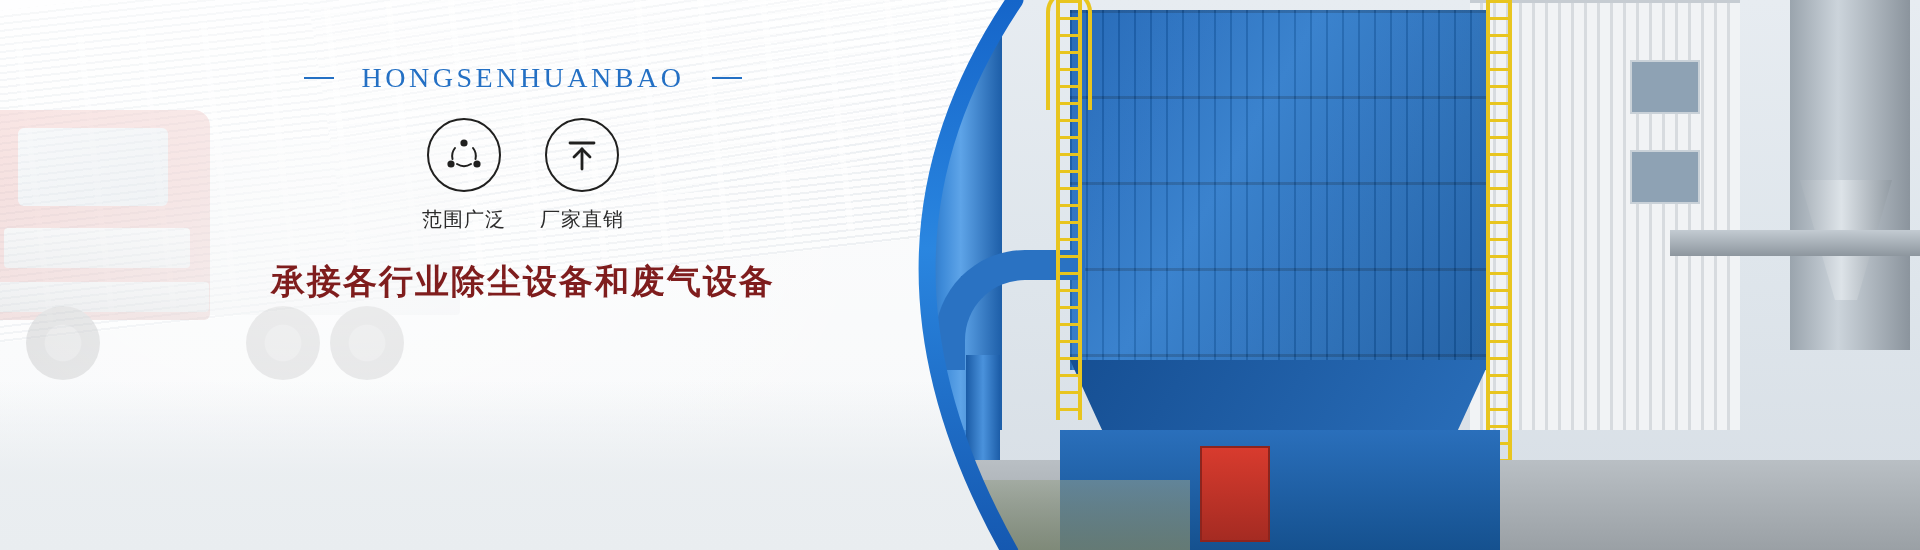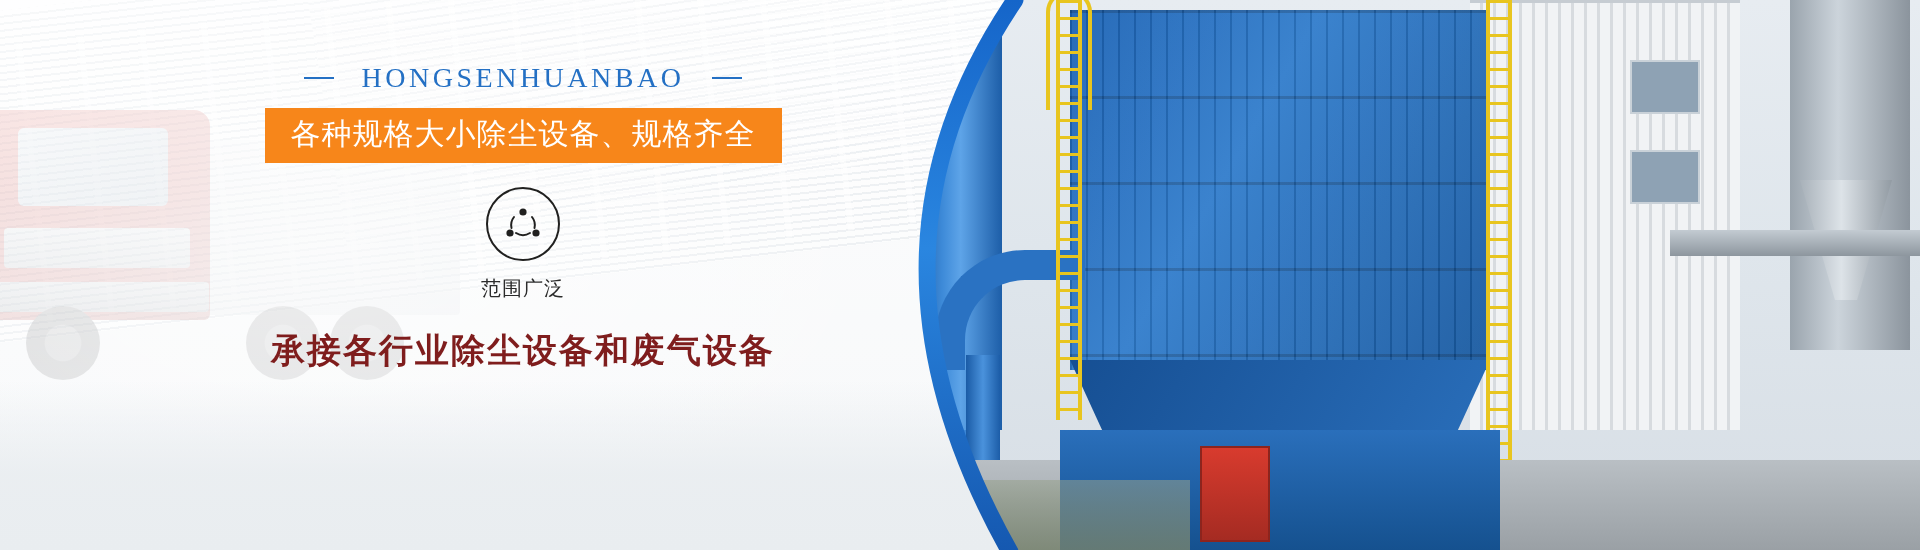--- a/index.html
+++ b/index.html
@@ -259,39 +259,48 @@
 
   <div class="content">
 
     <div class="eyebrow">
       <span class="dash"></span>
       <span>HONGSENHUANBAO</span>
       <span class="dash"></span>
     </div>
 
 
-    <div class="subbar">各种规格大小除尘设备、规格齐全</div>
 
     <div class="features">
 
       <div class="feature">
         <div class="feat-circle">
           <svg width="40" height="40" viewBox="0 0 40 40" xmlns="http://www.w3.org/2000/svg">
             <path d="M11 13 A13 13 0 0 0 8.5 24" fill="none" stroke="#20201f" stroke-width="2" stroke-linecap="round"></path>
             <path d="M29 13 A13 13 0 0 1 31.5 24" fill="none" stroke="#20201f" stroke-width="2" stroke-linecap="round"></path>
             <path d="M13 29 A13 13 0 0 0 27 29" fill="none" stroke="#20201f" stroke-width="2" stroke-linecap="round"></path>
             <circle cx="20" cy="8" r="3.6" fill="#20201f"></circle>
             <circle cx="7" cy="29" r="3.6" fill="#20201f"></circle>
             <circle cx="33" cy="29" r="3.6" fill="#20201f"></circle>
           </svg>
         </div>
         <div class="feat-label">范围广泛</div>
       </div>
 
 
 
+      <div class="feature">
+        <div class="feat-circle">
+          <svg width="38" height="38" viewBox="0 0 38 38" xmlns="http://www.w3.org/2000/svg">
+            <line x1="7" y1="7" x2="31" y2="7" stroke="#20201f" stroke-width="2.8" stroke-linecap="round"></line>
+            <line x1="19" y1="13" x2="19" y2="33" stroke="#20201f" stroke-width="2.8" stroke-linecap="round"></line>
+            <path d="M11 21 L19 13 L27 21" fill="none" stroke="#20201f" stroke-width="2.8" stroke-linecap="round" stroke-linejoin="round"></path>
+          </svg>
+        </div>
+        <div class="feat-label">厂家直销</div>
+      </div>
 
     </div>
 
     <div class="tagline">承接各行业除尘设备和废气设备</div>
 
   </div>
 </div>
 
 </body></html>

